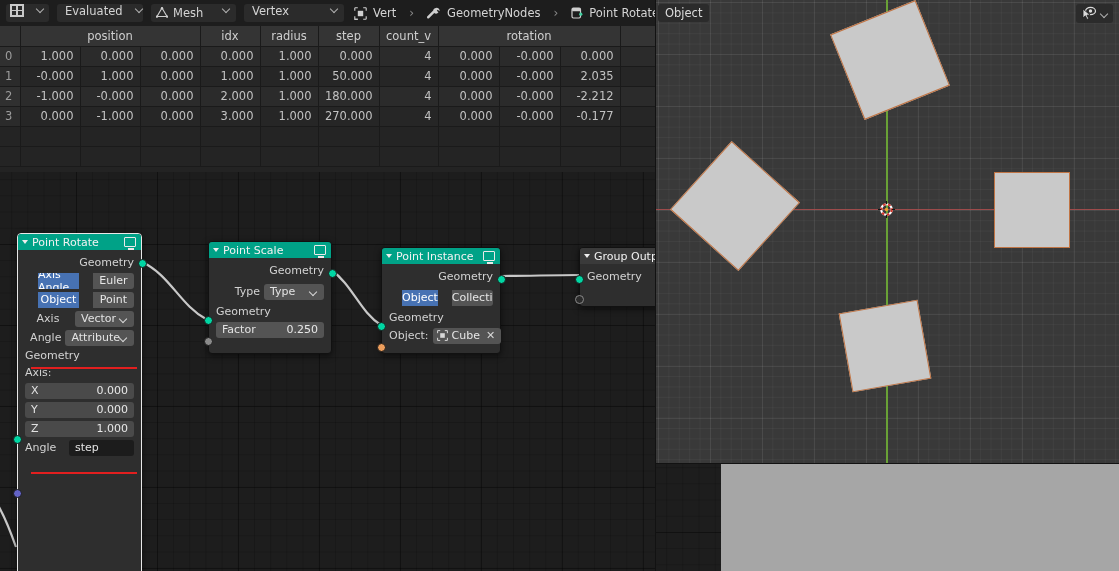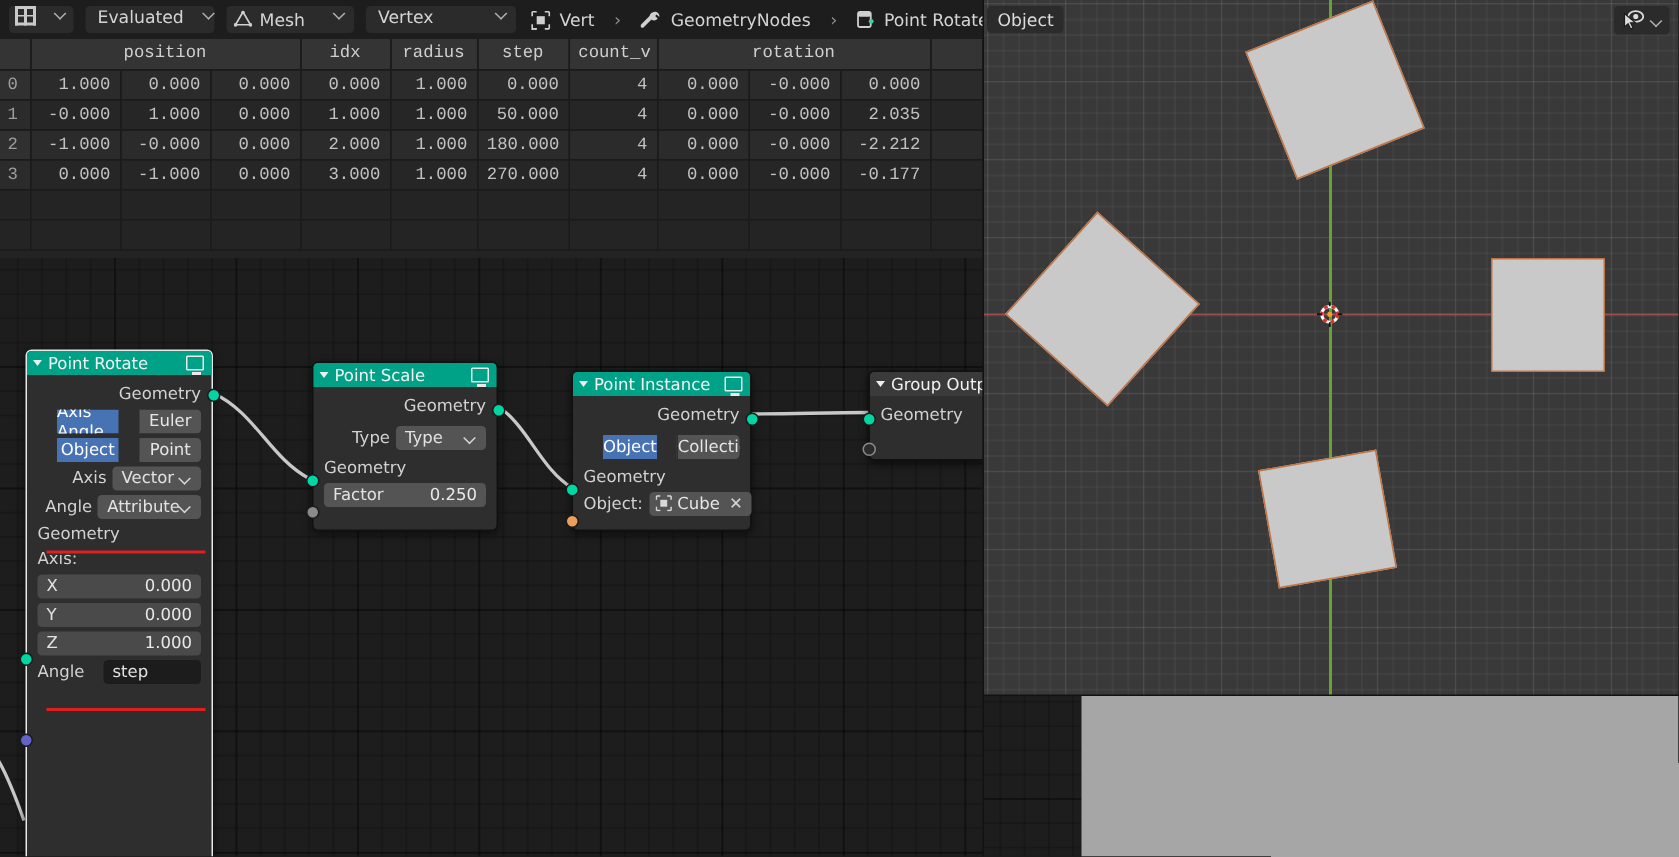--- a/index.html
+++ b/index.html
@@ -39,21 +39,21 @@
   .ic-sheet i{ position:absolute; background:#c9c9c9; }
 
   
   svg.ico{ display:block; }
 
   
   #sheet{
     position:absolute; left:0; top:26px; width:655px; height:146px;
     background:#232323; overflow:hidden;
   }
-  table.ss{ border-collapse:collapse; width:655px; table-layout:fixed;font-family:Liberation Mono, monospace; }
+  table.ss{ border-collapse:collapse; width:655px; table-layout:fixed; }
   table.ss th, table.ss td{
     height:20px; font-weight:normal; font-size:11.5px;
     border-right:1px solid #1a1a1a; border-bottom:1px solid #1a1a1a;
     padding:0 6px; color:#c2c2c2; white-space:nowrap; overflow:hidden;
   }
   table.ss th{ background:#343434; text-align:center; color:#cfcfcf; }
   table.ss td{ text-align:right; }
   table.ss td.rownum{ text-align:left; color:#9d9d9d; padding-left:5px; }
   tr.r-even td{ background:#2b2b2b; }
   tr.r-odd  td{ background:#262626; }
@@ -400,21 +400,21 @@
           <div>Euler</div>
         </div>
       </div>
       <div class="row tall">
         <div class="toggle">
           <div class="on">Object</div>
           <div>Point</div>
         </div>
       </div>
       <div class="row tall">
-        <span class="lab" style="width:46px;text-align:right">Axis</span>
+        <span class="lab" style="width:46px;text-align:center">Axis</span>
         <div class="field" style="flex:1">
           <span>Vector</span>
           <span class="fchev"></span>
         </div>
       </div>
       <div class="row tall">
         <span class="lab" style="width:46px;text-align:right">Angle</span>
         <div class="field" style="flex:1">
           <span>Attribute</span>
           <span class="fchev"></span>

